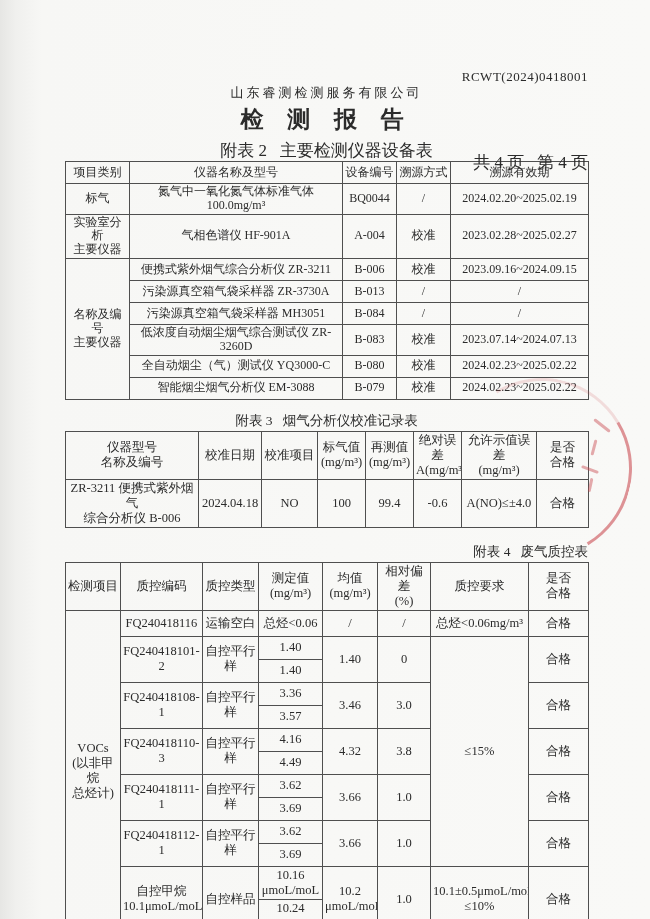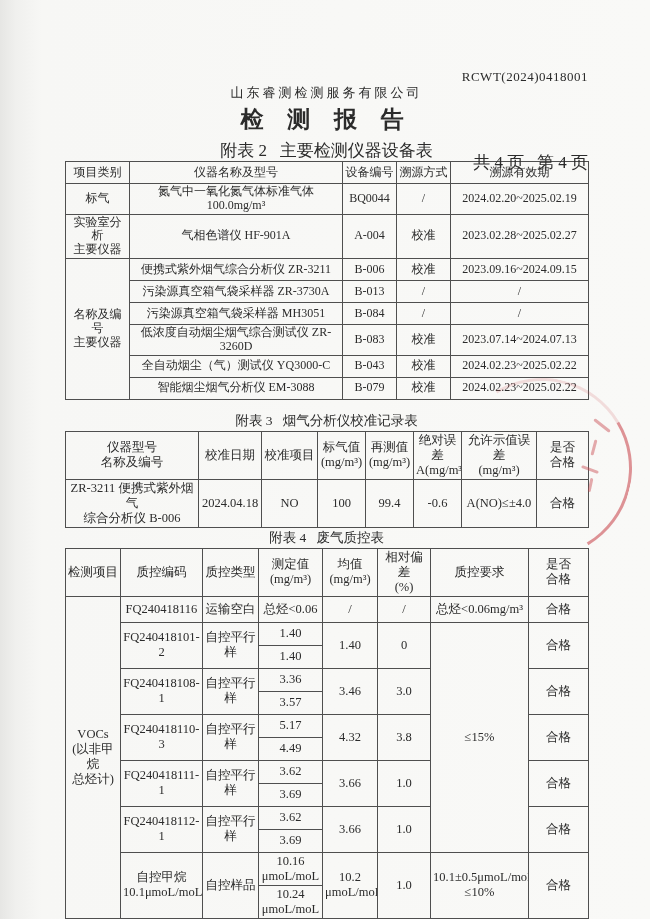--- a/index.html
+++ b/index.html
@@ -12,21 +12,21 @@
   }
   .content { position:absolute; left:65px; top:70px; width:523px; }
   .report-no { text-align:right; font-size:13px; letter-spacing:.5px; height:13px; line-height:13px; }
   .company  { text-align:center; font-size:13px; letter-spacing:3px; height:19px; line-height:19px; }
   .doc-title{ text-align:center; font-size:23px; font-weight:bold; letter-spacing:9px; margin-top:4px; height:28px; line-height:28px; }
   .caption-row { position:relative; margin-top:8px; height:17px; line-height:17px; font-size:17px; }
   .caption-row .cap { display:block; text-align:center; white-space:pre; }
   .caption-row .pages { position:absolute; right:0; top:12px; white-space:pre; }
   .tbl-caption { text-align:center; font-size:13.5px; height:16px; line-height:16px; white-space:pre; }
   .cap3 { margin-top:13px; }
-  .cap4 { margin-top:2px; }
+  .cap4 { margin-top:16px;text-align:right; }
   table { border-collapse:collapse; table-layout:fixed; width:523px; margin-top:2px; }
   th,td {
     border:1px solid #4f4f4f; text-align:center; vertical-align:middle;
     padding:1px 2px; font-weight:normal; overflow:hidden;
   }
   .t2 { font-size:12px; line-height:1.15;padding-left:35px; }
   .t3,.t4 { font-size:12.5px; line-height:1.2; }
   .pre { white-space:pre-line; }
   tr.h22 { height:22px; } tr.h24 { height:24px; } tr.h26 { height:26px; }
   tr.h30 { height:30px; } tr.h34 { height:34px; } tr.h36 { height:36px; }
@@ -111,21 +111,21 @@
       <td>/</td>
     </tr>
     <tr class="h22">
       <td>低浓度自动烟尘烟气综合测试仪 ZR-3260D</td>
       <td>B-083</td>
       <td>校准</td>
       <td>2023.07.14~2024.07.13</td>
     </tr>
     <tr class="h22">
       <td>全自动烟尘（气）测试仪 YQ3000-C</td>
-      <td>B-043</td>
+      <td>B-080</td>
       <td>校准</td>
       <td>2024.02.23~2025.02.22</td>
     </tr>
     <tr class="h22">
       <td>智能烟尘烟气分析仪 EM-3088</td>
       <td>B-079</td>
       <td>校准</td>
       <td>2024.02.23~2025.02.22</td>
     </tr>
   </tbody>
@@ -238,21 +238,21 @@
       <td rowspan="2">3.0</td>
       <td rowspan="2">合格</td>
     </tr>
     <tr class="h23">
       <td>3.57</td>
     </tr>
 
     <tr class="h23">
       <td rowspan="2">FQ240418110-3</td>
       <td rowspan="2">自控平行样</td>
-      <td>5.17</td>
+      <td>4.16</td>
       <td rowspan="2">4.32</td>
       <td rowspan="2">3.8</td>
       <td rowspan="2">合格</td>
     </tr>
     <tr class="h23">
       <td>4.49</td>
     </tr>
 
     <tr class="h23">
       <td rowspan="2">FQ240418111-1</td>

